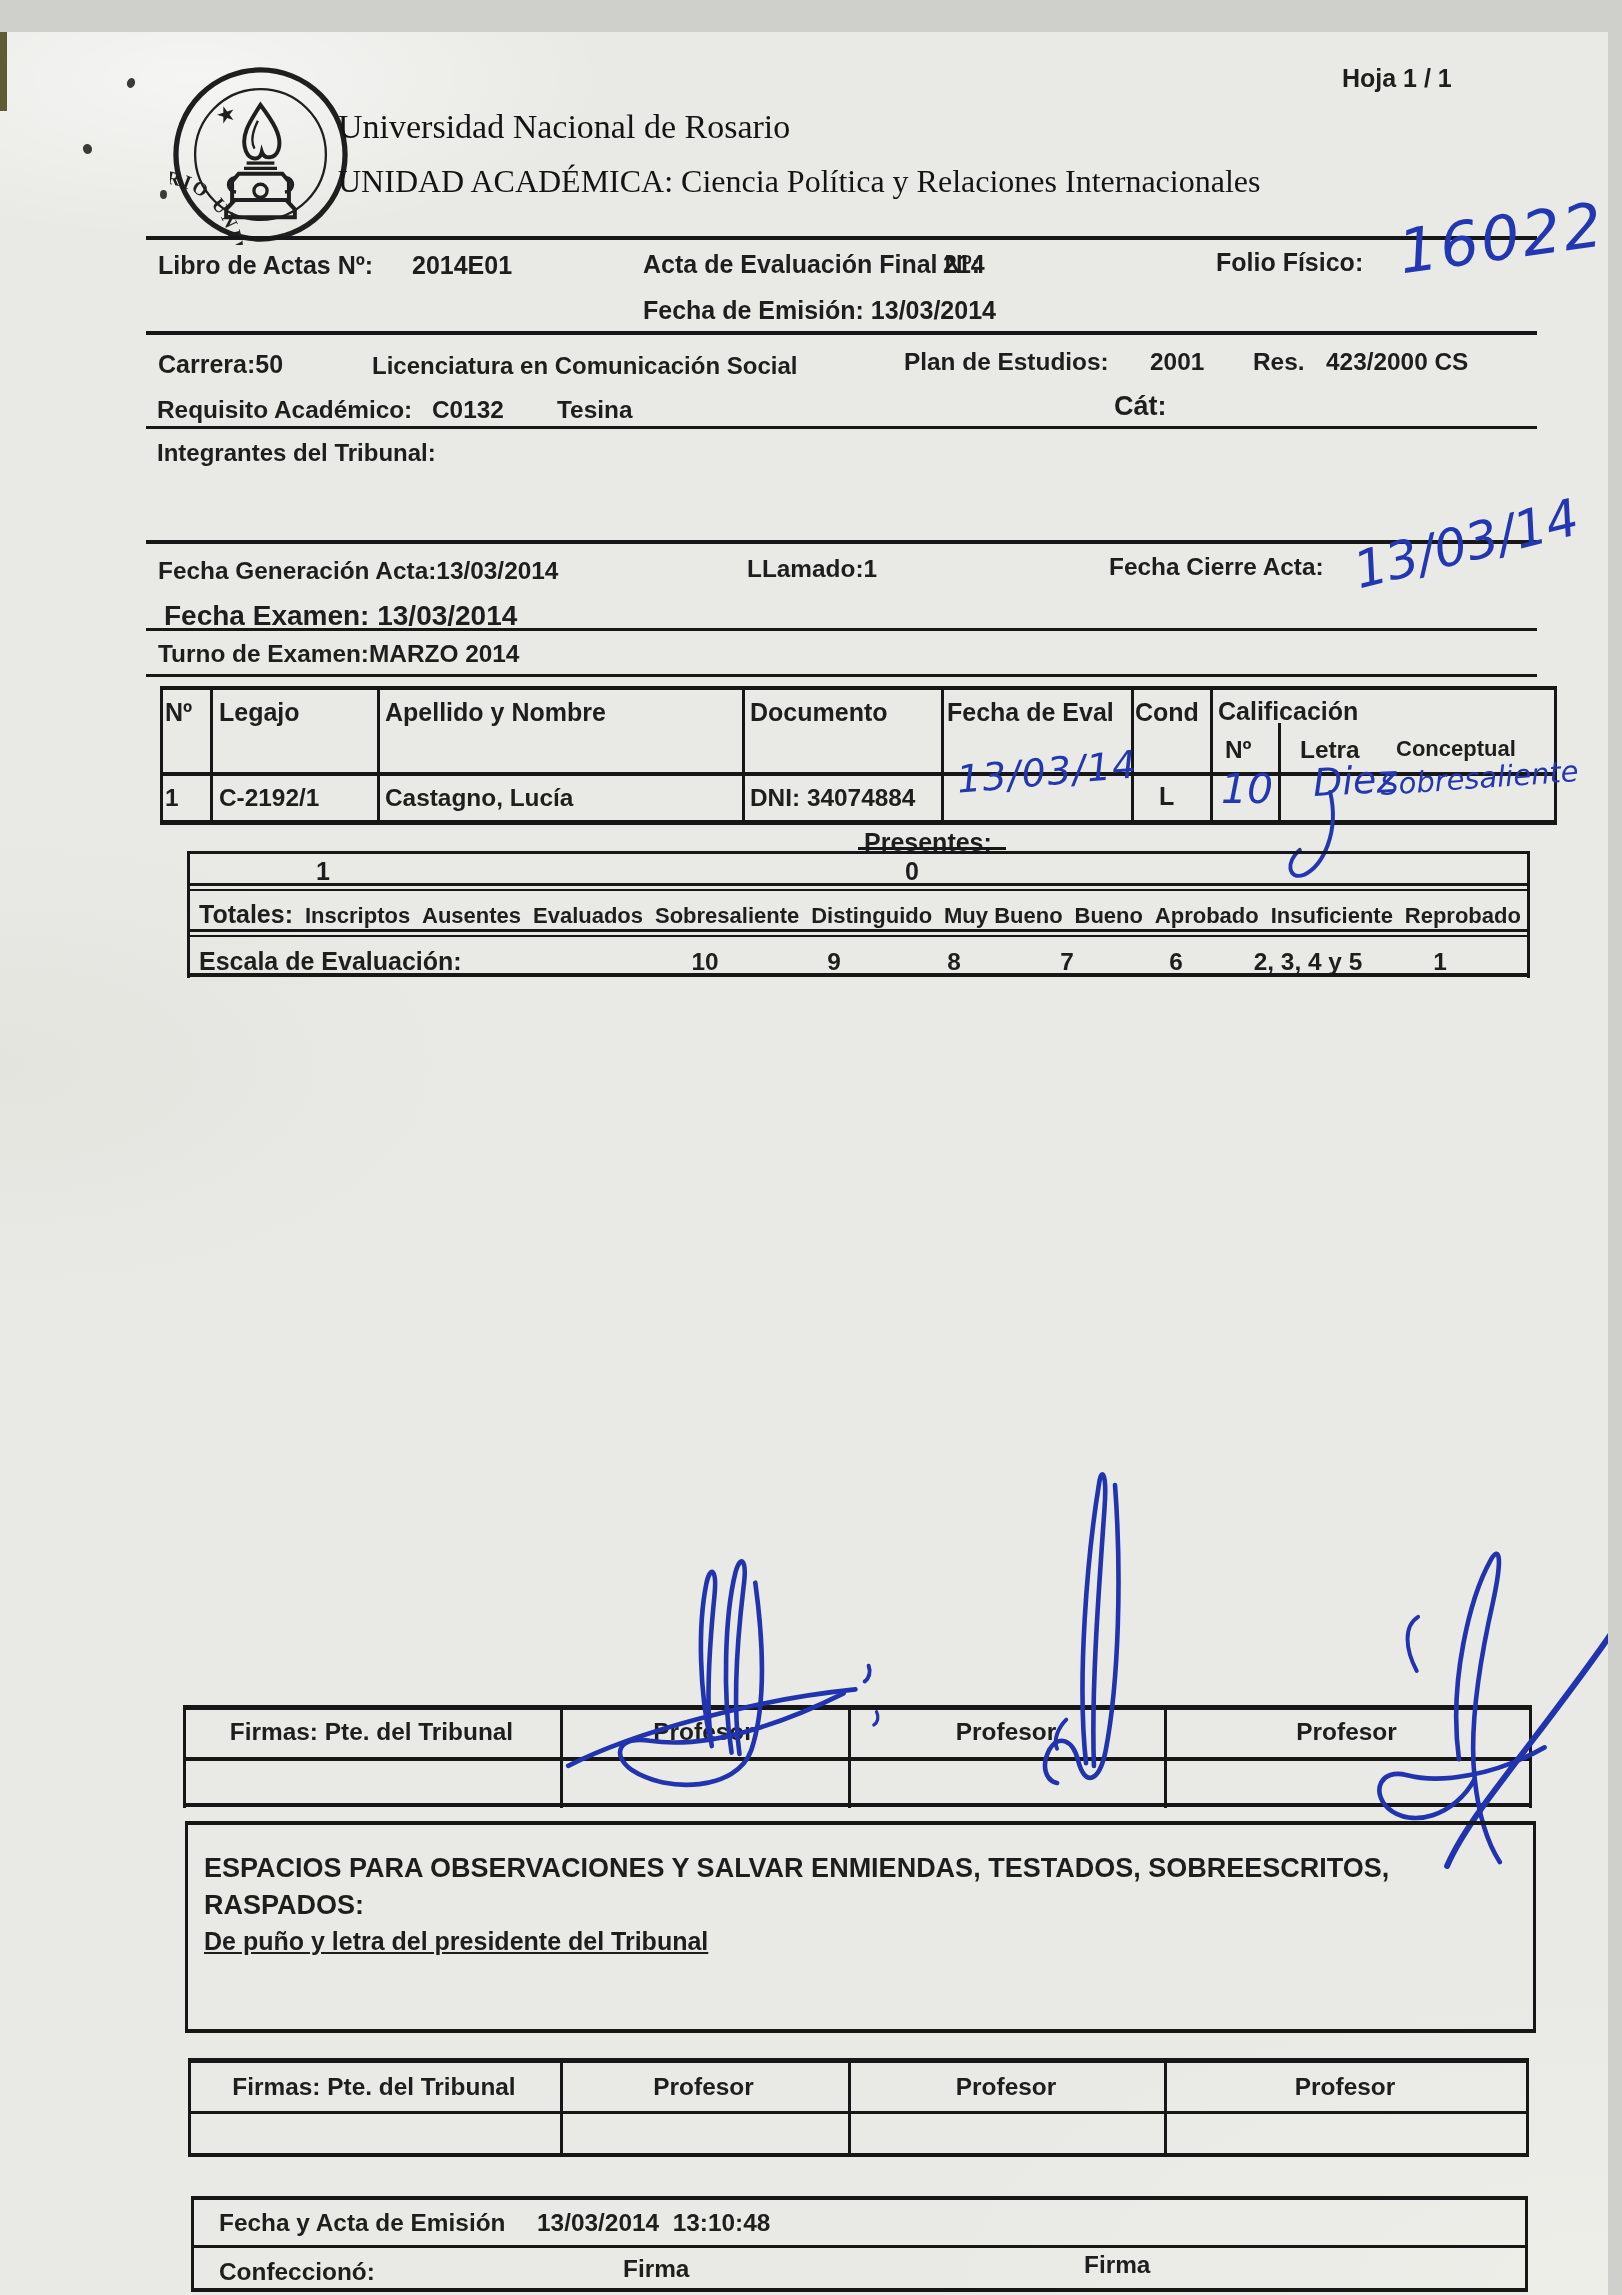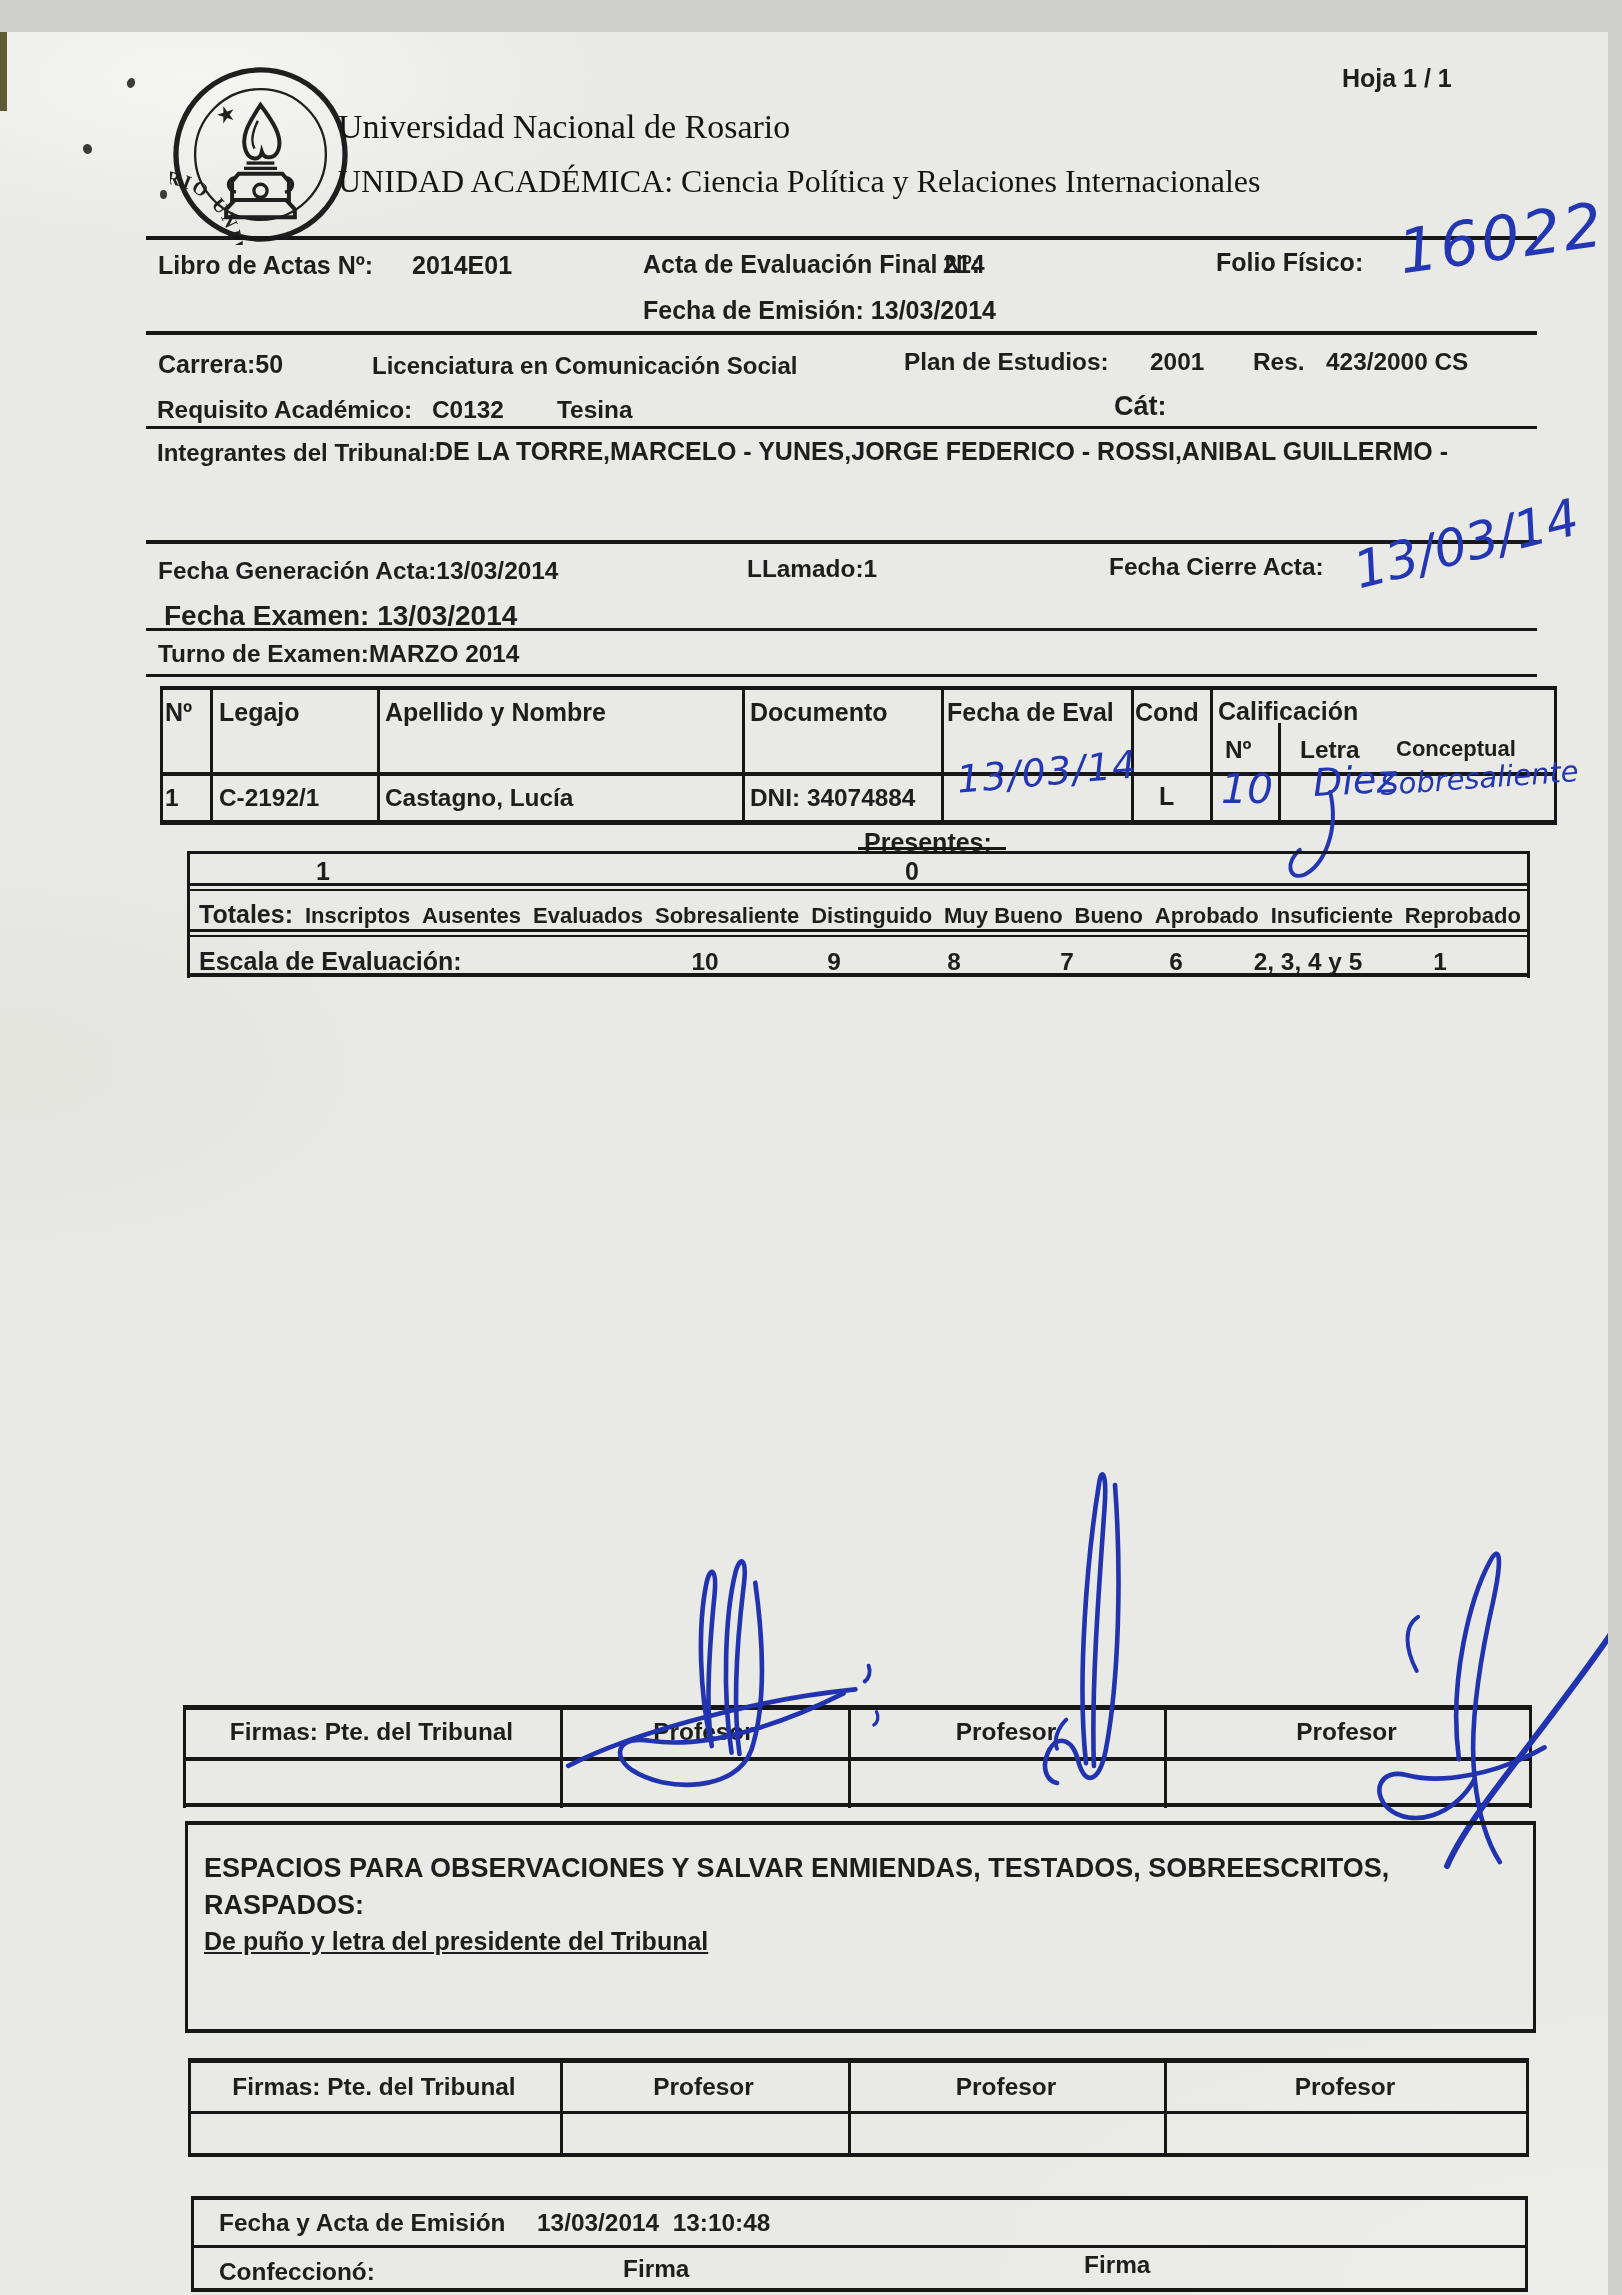--- a/index.html
+++ b/index.html
@@ -72,21 +72,20 @@
   <div class="t" style="left:1150px;top:316px;font-size:24.4px">2001</div>
   <div class="t" style="left:1253px;top:316px;font-size:24.4px">Res.</div>
   <div class="t" style="left:1326px;top:316px;font-size:24.4px">423/2000 CS</div>
   <div class="t" style="left:157px;top:364px;font-size:24.4px">Requisito Académico:</div>
   <div class="t" style="left:432px;top:364px;font-size:24.4px">C0132</div>
   <div class="t" style="left:557px;top:364px;font-size:24.4px">Tesina</div>
   <div class="t" style="left:1114px;top:359px;font-size:27px">Cát:</div>
   <div class="hl" style="left:146px;top:394px;width:1391px;height:3.3px"></div>
 
   <div class="t" style="left:157px;top:407px;font-size:24px">Integrantes del Tribunal:</div>
-  <div class="t" style="left:435px;top:405px;font-size:25px">DE LA TORRE,MARCELO - YUNES,JORGE FEDERICO - ROSSI,ANIBAL GUILLERMO -</div>
 
   <div class="hl" style="left:146px;top:508px;width:1391px;height:4px"></div>
   <div class="t" style="left:158px;top:525px;font-size:24.4px"><span>Fecha Generación Acta:</span><span>13/03/2014</span></div>
   <div class="t" style="left:747px;top:523px;font-size:24.4px">LLamado:1</div>
   <div class="t" style="left:1109px;top:521px;font-size:24.4px">Fecha Cierre Acta:</div>
   <div class="hw" style="left:1348px;top:511px;font-size:51px;transform:rotate(-14deg)">13/03/14</div>
   <div class="t" style="left:164px;top:568px;font-size:28px"><span>Fecha Examen:</span> <span>13/03/2014</span></div>
   <div class="hl" style="left:146px;top:596px;width:1391px;height:3.3px"></div>
   <div class="t" style="left:158px;top:608px;font-size:24.4px">Turno de Examen:MARZO 2014</div>
   <div class="hl" style="left:146px;top:642px;width:1391px;height:3.3px"></div>

